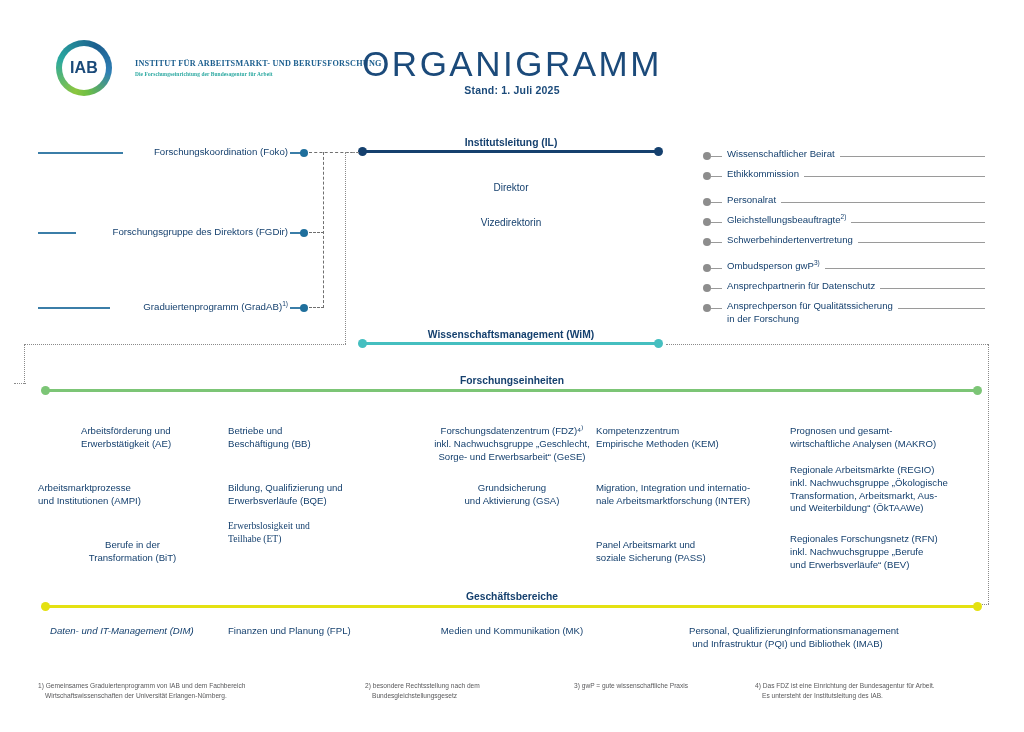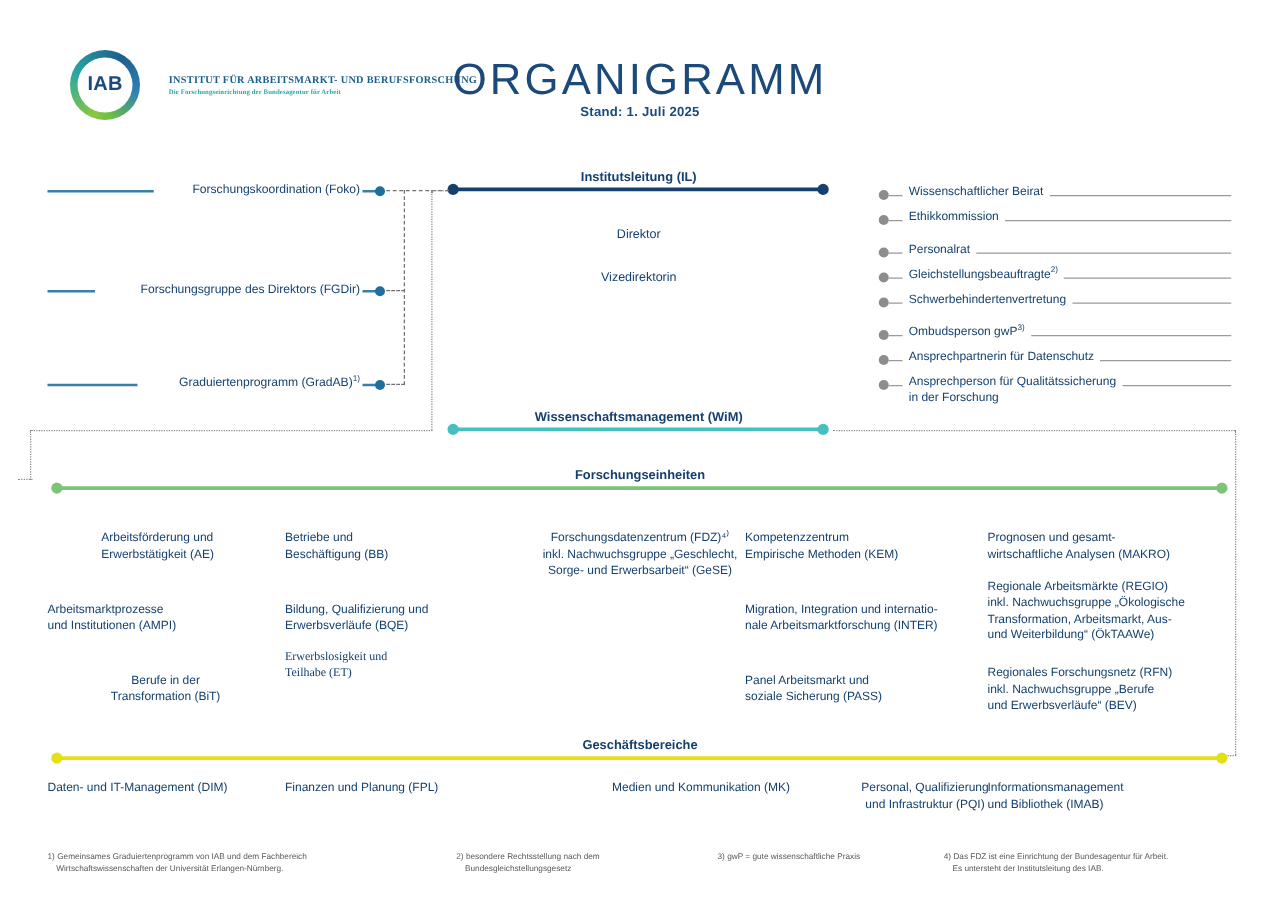--- a/index.html
+++ b/index.html
@@ -183,37 +183,38 @@
 
   <div class="unit l" style="left:38px;top:425px;width:175px;margin-left:43px;">Arbeitsförderung und<br>Erwerbstätigkeit (AE)</div>
   <div class="unit l" style="left:38px;top:482px;width:180px;">Arbeitsmarktprozesse<br>und Institutionen (AMPI)</div>
   <div class="unit l" style="left:45px;top:539px;width:175px;text-align:center;">Berufe in der<br>Transformation (BiT)</div>
 
   <div class="unit l" style="left:228px;top:425px;width:195px;">Betriebe und<br>Beschäftigung (BB)</div>
   <div class="unit l" style="left:228px;top:482px;width:195px;">Bildung, Qualifizierung und<br>Erwerbsverläufe (BQE)</div>
   <div class="unit l" style="left:228px;top:520px;width:195px;font-family:Liberation Serif, serif;">Erwerbslosigkeit und<br>Teilhabe (ET)</div>
 
   <div class="unit c" style="left:392px;top:425px;width:240px;">Forschungsdatenzentrum (FDZ)⁴⁾<br>inkl. Nachwuchsgruppe „Geschlecht,<br>Sorge- und Erwerbsarbeit“ (GeSE)</div>
+  <div class="unit c" style="left:392px;top:482px;width:240px;">Grundsicherung<br>und Aktivierung (GSA)</div>
 
   <div class="unit r" style="left:596px;top:425px;width:200px;">Kompetenzzentrum<br>Empirische Methoden (KEM)</div>
   <div class="unit r" style="left:596px;top:482px;width:200px;">Migration, Integration und internatio-<br>nale Arbeitsmarktforschung (INTER)</div>
   <div class="unit r" style="left:596px;top:539px;width:200px;">Panel Arbeitsmarkt und<br>soziale Sicherung (PASS)</div>
 
   <div class="unit r" style="left:790px;top:425px;width:196px;">Prognosen und gesamt-<br>wirtschaftliche Analysen (MAKRO)</div>
   <div class="unit r" style="left:790px;top:464px;width:196px;">Regionale Arbeitsmärkte (REGIO)<br>inkl. Nachwuchsgruppe „Ökologische<br>Transformation, Arbeitsmarkt, Aus-<br>und Weiterbildung“ (ÖkTAAWe)</div>
   <div class="unit r" style="left:790px;top:533px;width:196px;">Regionales Forschungsnetz (RFN)<br>inkl. Nachwuchsgruppe „Berufe<br>und Erwerbsverläufe“ (BEV)</div>
 
   <div class="node-title" style="left:262px;top:591px;width:500px;">Geschäftsbereiche</div>
   <div class="bar" style="left:46px;top:605px;width:932px;background:#e4e111;"></div>
   <div class="dot" style="left:41px;top:602px;background:#e4e111;"></div>
   <div class="dot" style="left:973px;top:602px;background:#e4e111;"></div>
 
-  <div class="unit l" style="left:38px;top:625px;width:180px;">Daten- und IT-Management (DIM)</div>
+  <div class="unit l" style="left:50px;top:625px;width:180px;font-style:italic;">Daten- und IT-Management (DIM)</div>
   <div class="unit l" style="left:228px;top:625px;width:190px;">Finanzen und Planung (FPL)</div>
-  <div class="unit c" style="left:392px;top:625px;width:240px;text-align:right;">Medien und Kommunikation (MK)</div>
+  <div class="unit c" style="left:392px;top:625px;width:240px;">Medien und Kommunikation (MK)</div>
   <div class="unit c" style="left:640px;top:625px;width:200px;">Personal, Qualifizierung<br>und Infrastruktur (PQI)</div>
   <div class="unit r" style="left:790px;top:625px;width:196px;">Informationsmanagement<br>und Bibliothek (IMAB)</div>
 
   <div class="fn" style="left:38px;top:681px;width:300px;">
     <span>1)</span>
     <span>Gemeinsames Graduiertenprogramm von IAB und dem Fachbereich</span>
     <span class="fn-ind">Wirtschaftswissenschaften der Universität Erlangen-Nürnberg.</span>
   </div>
   <div class="fn" style="left:365px;top:681px;width:200px;">
     <span>2)</span>

